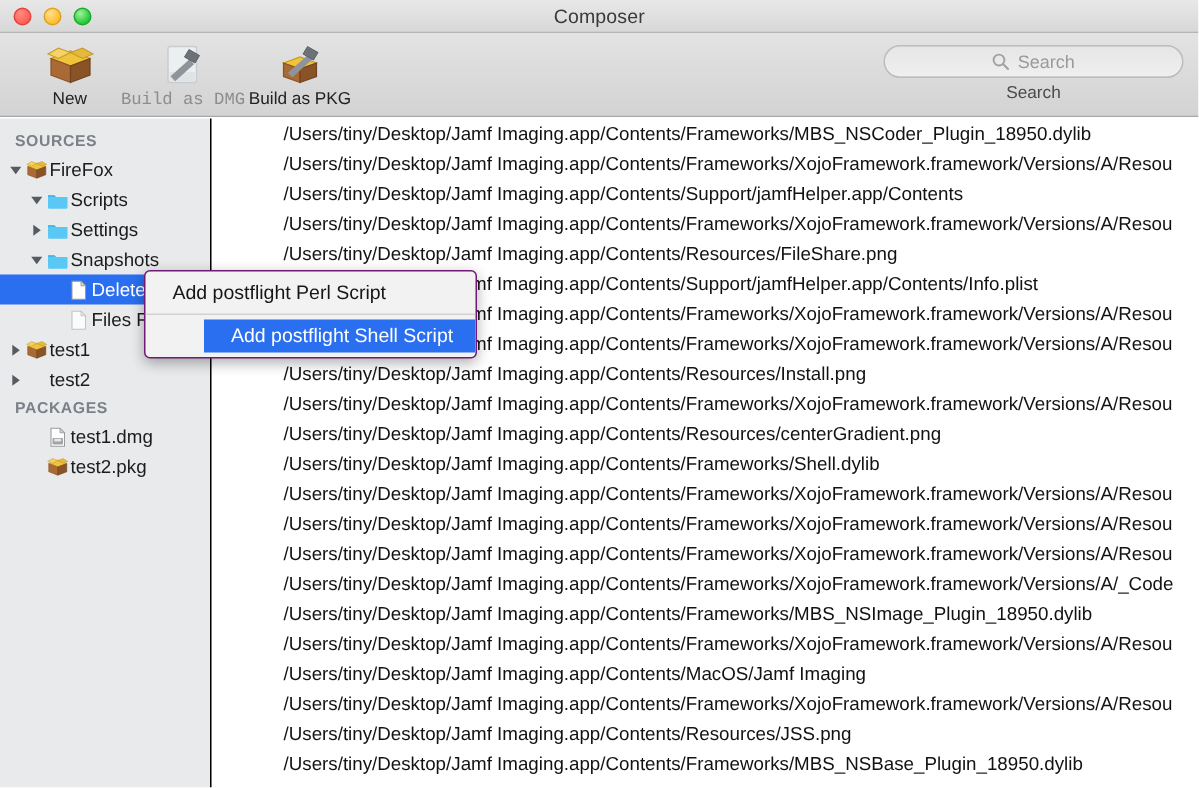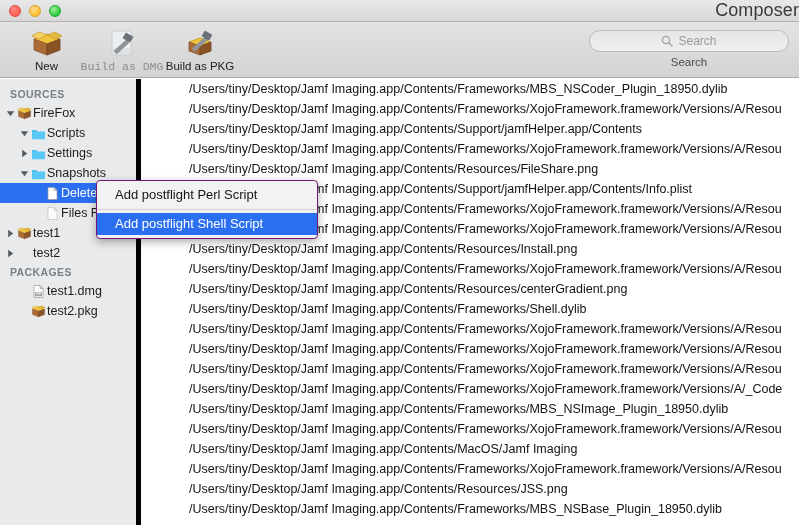--- a/index.html
+++ b/index.html
@@ -27,22 +27,22 @@
     display: flex; gap: 8px; margin-left: 9px;
   }
   .dot {
     width: 12px; height: 12px; border-radius: 50%;
     display: block;
   }
   .dot.red    { background: radial-gradient(circle at 35% 30%, #ff8a80, #ff5f56 70%); border: 1px solid #e0443e; }
   .dot.yellow { background: radial-gradient(circle at 35% 30%, #ffdf8f, #ffbd2e 70%); border: 1px solid #dea123; }
   .dot.green  { background: radial-gradient(circle at 35% 30%, #a4f196, #27c93f 70%); border: 1px solid #1aab29; }
   .window-title {
-    position: absolute; left: 0; right: 0; text-align: right;
-    font-size: 18px; color: #3a3a3a;
+    position: absolute; left: 0; right: 0; text-align: center;
+    font-size: 13px; color: #3a3a3a;
     letter-spacing: 0.1px;
   }
 
   
   .toolbar {
     position: absolute; top: 22px; left: 0;
     width: 799px; height: 56px;
     background: linear-gradient(to bottom, #e3e3e3 0%, #d3d3d3 100%);
     border-bottom: 1px solid #a8a8a8;
   }
@@ -74,21 +74,21 @@
     font-size: 12px; color: #9a9a9a; gap: 5px;
   }
   .searchbox .mag { display: inline-flex; }
   .search-sublabel { font-size: 11.5px; color: #4a4a4a; margin-top: 4px; }
 
   
   .sidebar {
     position: absolute; left: 0; top: 79px;
     width: 141px; height: 446px;
     background: #e9eaec;
-    border-right: 5px solid #000000;
+    border-right: 1px solid #000000;
     overflow: hidden;
     font-size: 12.5px;
     padding-top: 6px;
   }
   .section-header {
     font-size: 10.5px; font-weight: bold; color: #7b8089;
     letter-spacing: 0.4px;
     padding: 2px 0 2px 10px;
     height: 18px; line-height: 14px;
   }
@@ -135,21 +135,21 @@
     box-shadow: 0 3px 9px rgba(0,0,0,0.32);
     padding: 3px 0;
     overflow: hidden;
   }
   .ctxitem {
     height: 22px; line-height: 22px;
     font-size: 13px; color: #161616;
     padding-left: 18px;
     white-space: nowrap;
   }
-  .ctxitem.highlight { background: #2a6ff0; color: #ffffff; }
+  .ctxitem.highlight { background: #2a6ff0; color: #ffffff; margin-left: 39px; }
   .ctxsep { height: 1px; background: #d2d2d2; margin: 3px 0; }
 </style>
 </head>
 <body>
 
 <div id="app">
 
   <div class="titlebar">
     <div class="traffic">
       <span class="dot red"></span>

